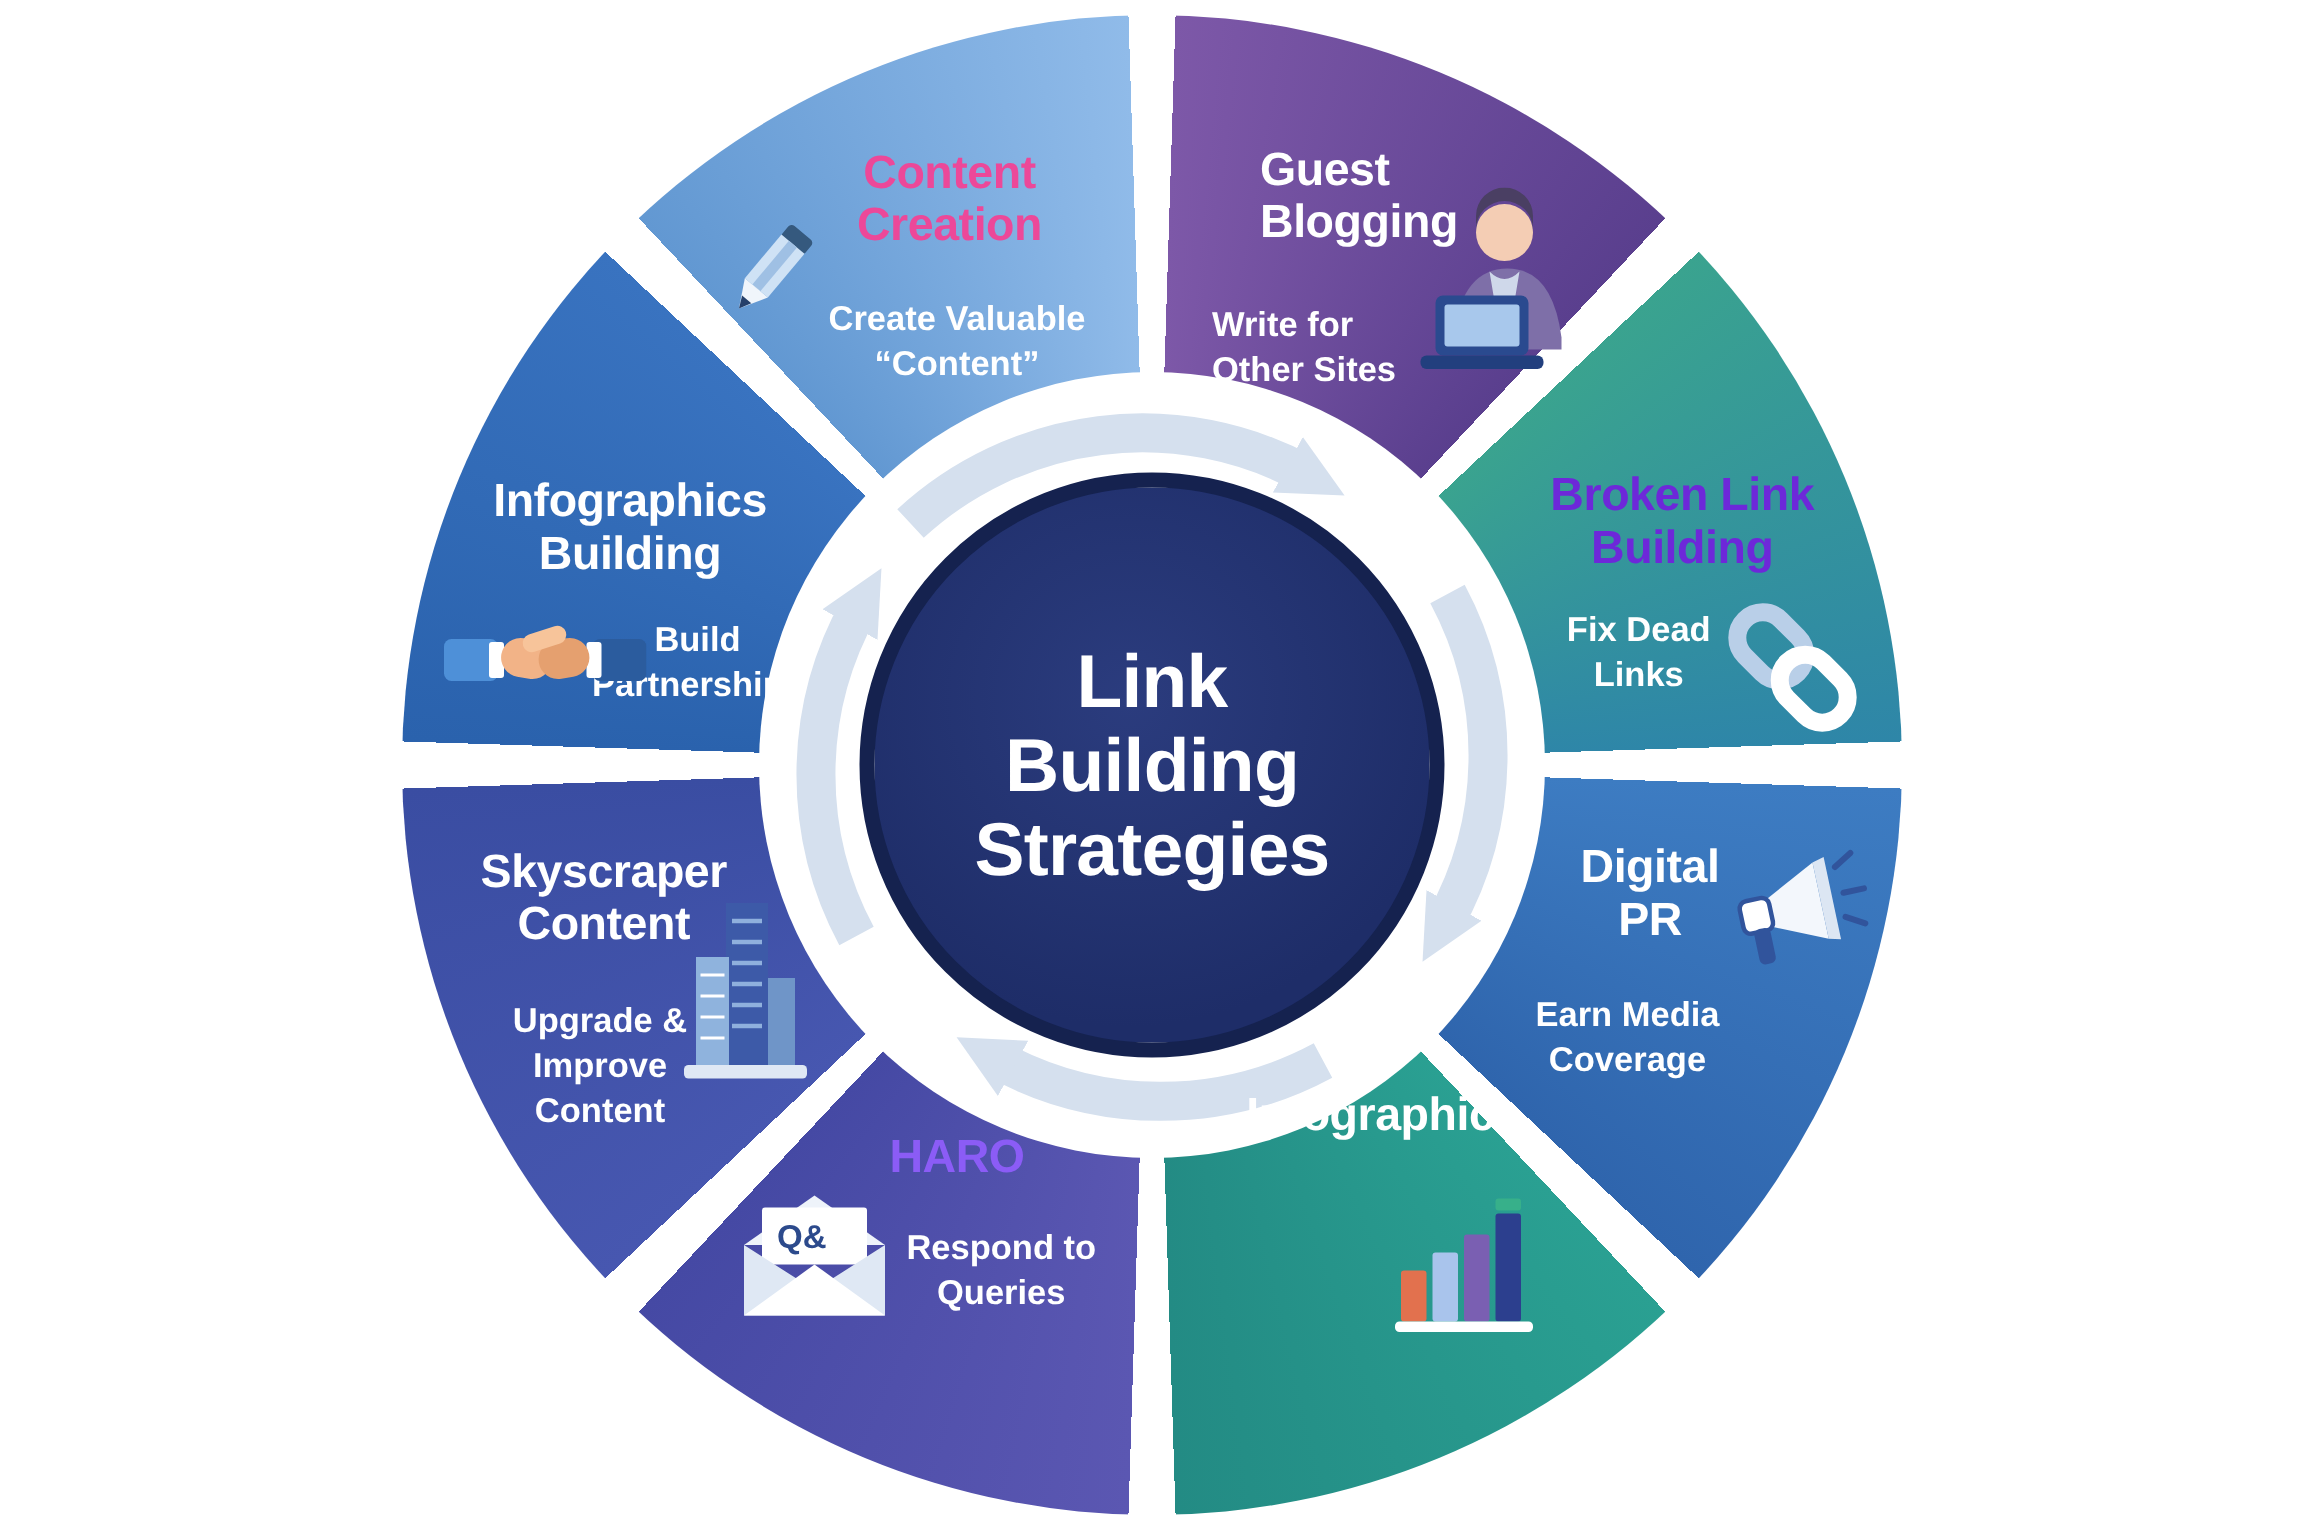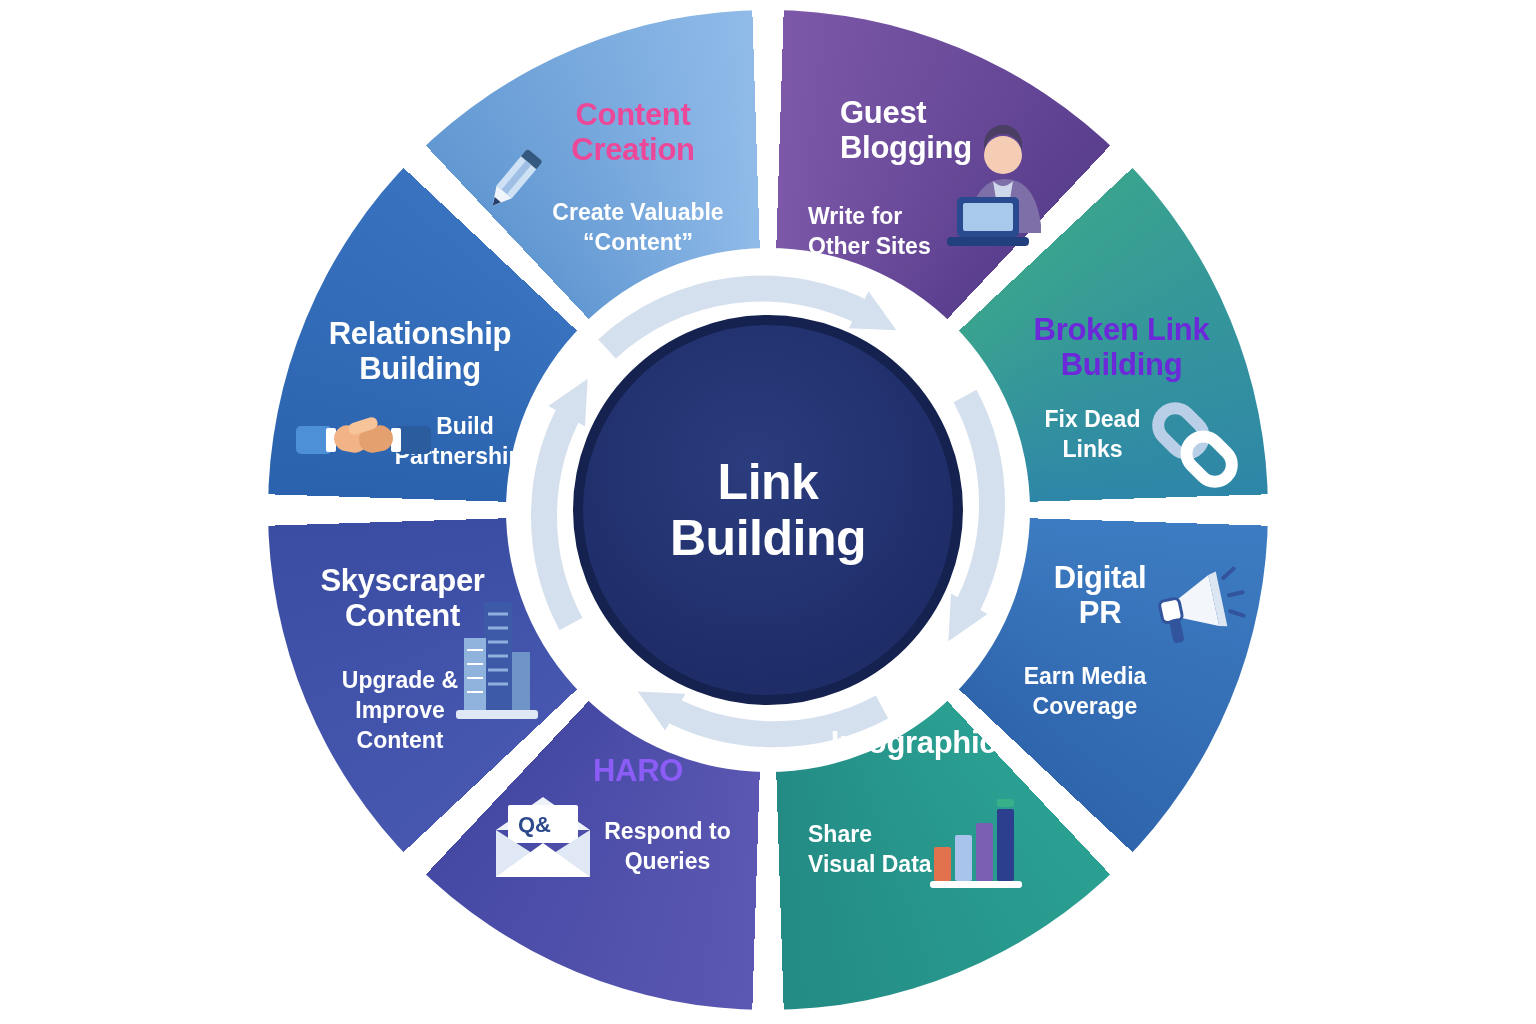--- a/index.html
+++ b/index.html
@@ -42,20 +42,21 @@
     </defs>
     <path class="flow-arrow" d="M 607 349 A 228 228 0 0 1 870 316" marker-end="url(#ah)"></path>
     <path class="flow-arrow" d="M 965 396 A 228 228 0 0 1 963 615" marker-end="url(#ah)"></path>
     <path class="flow-arrow" d="M 882 707 A 228 228 0 0 1 664 706" marker-end="url(#ah)"></path>
     <path class="flow-arrow" d="M 571 624 A 228 228 0 0 1 573 405" marker-end="url(#ah)"></path>
   </svg>
 
   <div class="hub">
     <div class="hub-line">Link</div>
     <div class="hub-line">Building</div>
+    <div class="hub-line">Strategies</div>
   </div>
 
   <div class="seg-title" style="left: 523px; top: 97px; width: 220px; color: #ec4899;">Content Creation</div>
   <div class="seg-sub" style="left:538px; top:198px; width:200px;">Create Valuable “Content”</div>
   <span class="icon" style="left:465px; top:140px;">
     <svg viewBox="0 0 90 90" width="90" height="90">
       <g transform="rotate(40 45 45)">
         <rect x="35" y="6" width="20" height="12" rx="3" fill="#35597e"></rect>
         <rect x="35" y="16" width="20" height="38" fill="#cfe2f5"></rect>
         <rect x="41.5" y="16" width="7" height="38" fill="#9fc0e4"></rect>
@@ -98,21 +99,20 @@
         <polygon points="34,30 70,12 70,64 34,48" fill="#f3f7fc"></polygon>
         <polygon points="70,12 78,10 78,66 70,64" fill="#dce6f3"></polygon>
         <rect x="16" y="28" width="20" height="22" rx="5" fill="#ffffff" stroke="#31549c" stroke-width="3"></rect>
         <rect x="22" y="48" width="11" height="24" rx="4" fill="#31549c"></rect>
         <path d="M84 18 l12 -7 M86 36 h14 M84 52 l12 7" stroke="#31549c" stroke-width="4" stroke-linecap="round"></path>
       </g>
     </svg>
   </span>
 
   <div class="seg-title" style="left: 822px; top: 725px; width: 200px; color: rgb(255, 255, 255);">Infographics</div>
-  <div class="seg-sub left-align" style="left:808px; top:820px; width:125px;">Share Visual Data</div>
   <span class="icon" style="left:928px; top:795px;">
     <svg viewBox="0 0 105 100" width="105" height="100">
       <rect x="6" y="52" width="17" height="34" rx="2" fill="#e2714e"></rect>
       <rect x="27" y="40" width="17" height="46" rx="2" fill="#a9c4ec"></rect>
       <rect x="48" y="28" width="17" height="58" rx="2" fill="#7a5fb2"></rect>
       <rect x="69" y="14" width="17" height="72" rx="2" fill="#2c3f8e"></rect>
       <rect x="69" y="4" width="17" height="8" rx="2" fill="#37b08a"></rect>
       <rect x="2" y="86" width="92" height="7" rx="3" fill="#ffffff"></rect>
     </svg>
   </span>
@@ -147,21 +147,21 @@
         <line x1="15" y1="54" x2="31" y2="54"></line>
           <line x1="15" y1="68" x2="31" y2="68"></line>
         <line x1="15" y1="82" x2="31" y2="82"></line>
           <line x1="15" y1="96" x2="31" y2="96"></line>
       </g>
       <rect x="60" y="56" width="18" height="58" fill="#6f95c8"></rect>
       <rect x="4" y="114" width="82" height="9" rx="3" fill="#dfe8f4"></rect>
     </svg>
   </span>
 
-  <div class="seg-title" style="left: 310px; top: 316px; width: 220px; color: rgb(255, 255, 255);">Relationship Building</div>
+  <div class="seg-title" style="left: 310px; top: 316px; width: 220px; color: rgb(255, 255, 255);">Infographics Building</div>
   <div class="seg-sub" style="left:385px; top:412px; width:160px;">Build Partnerships</div>
   <span class="icon" style="left:296px; top:396px;">
     <svg viewBox="0 0 135 85" width="135" height="85">
       <rect x="0" y="30" width="36" height="28" rx="5" fill="#4e90d8"></rect>
       <rect x="30" y="32" width="10" height="24" rx="2" fill="#ffffff"></rect>
       <rect x="99" y="30" width="36" height="28" rx="5" fill="#2b5c9e"></rect>
       <rect x="95" y="32" width="10" height="24" rx="2" fill="#ffffff"></rect>
       <rect x="38" y="30" width="34" height="26" rx="13" fill="#f2b387" transform="rotate(10 55 43)"></rect>
       <rect x="63" y="30" width="34" height="26" rx="13" fill="#e5a06f" transform="rotate(-10 80 43)"></rect>
       <rect x="52" y="24" width="30" height="12" rx="6" fill="#f7c49a" transform="rotate(-18 67 30)"></rect>

